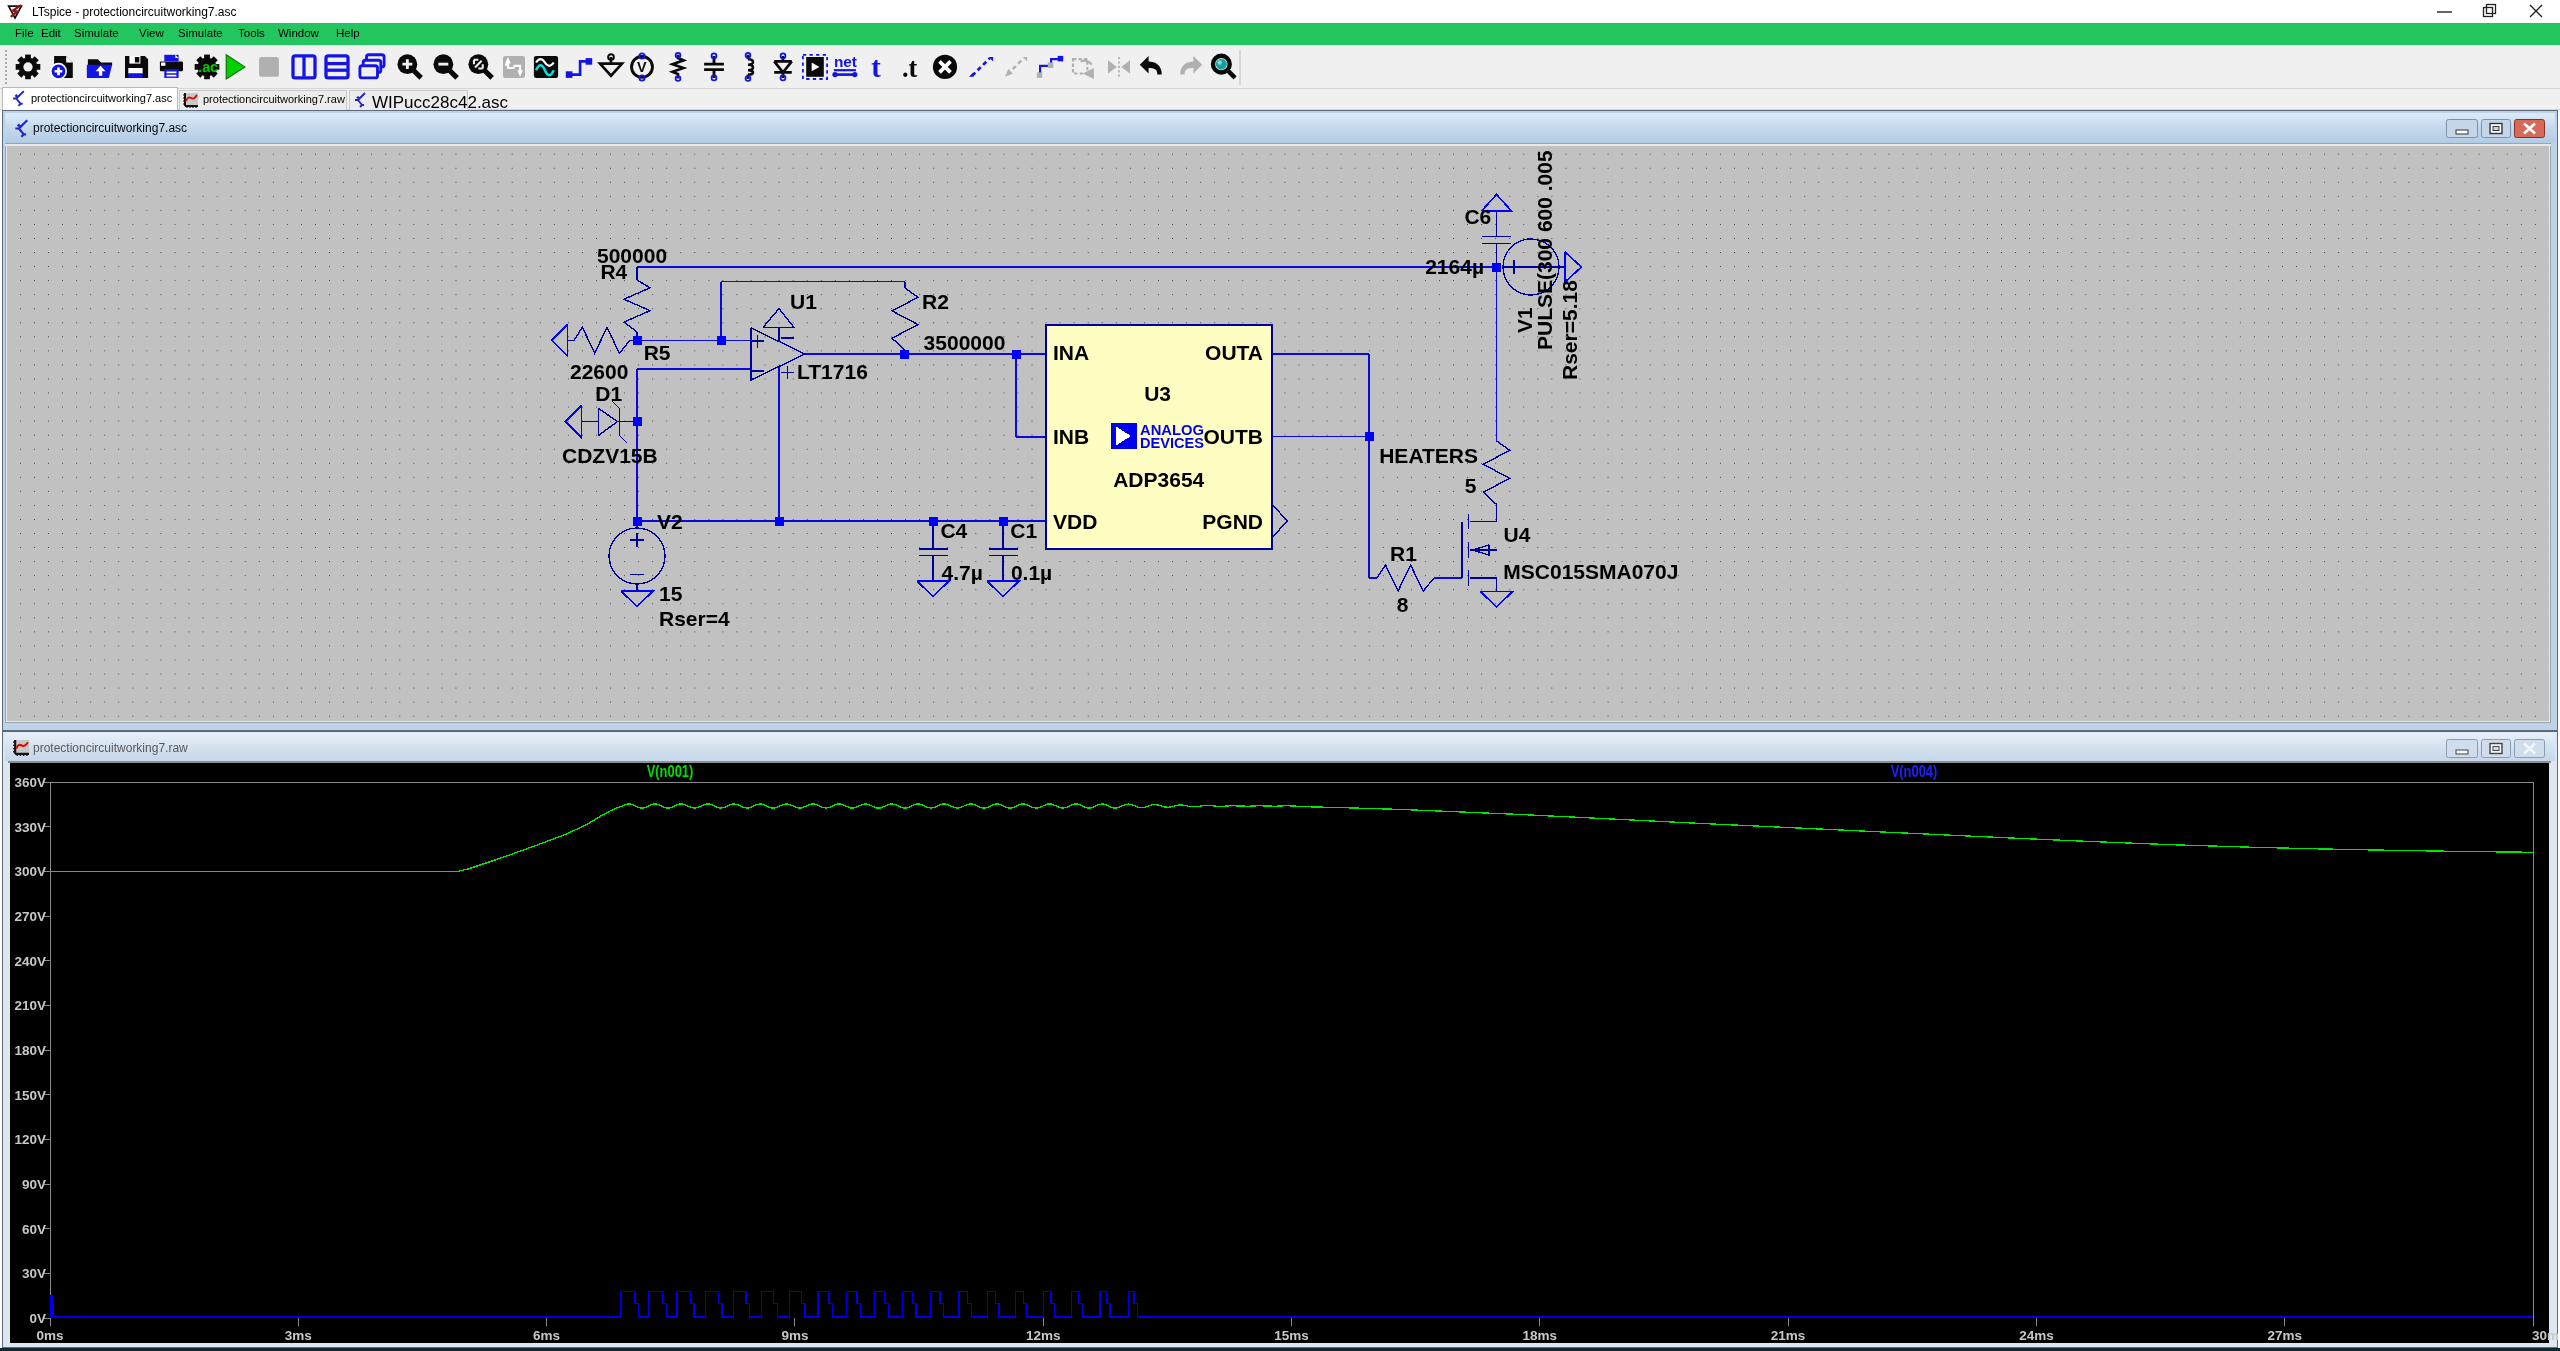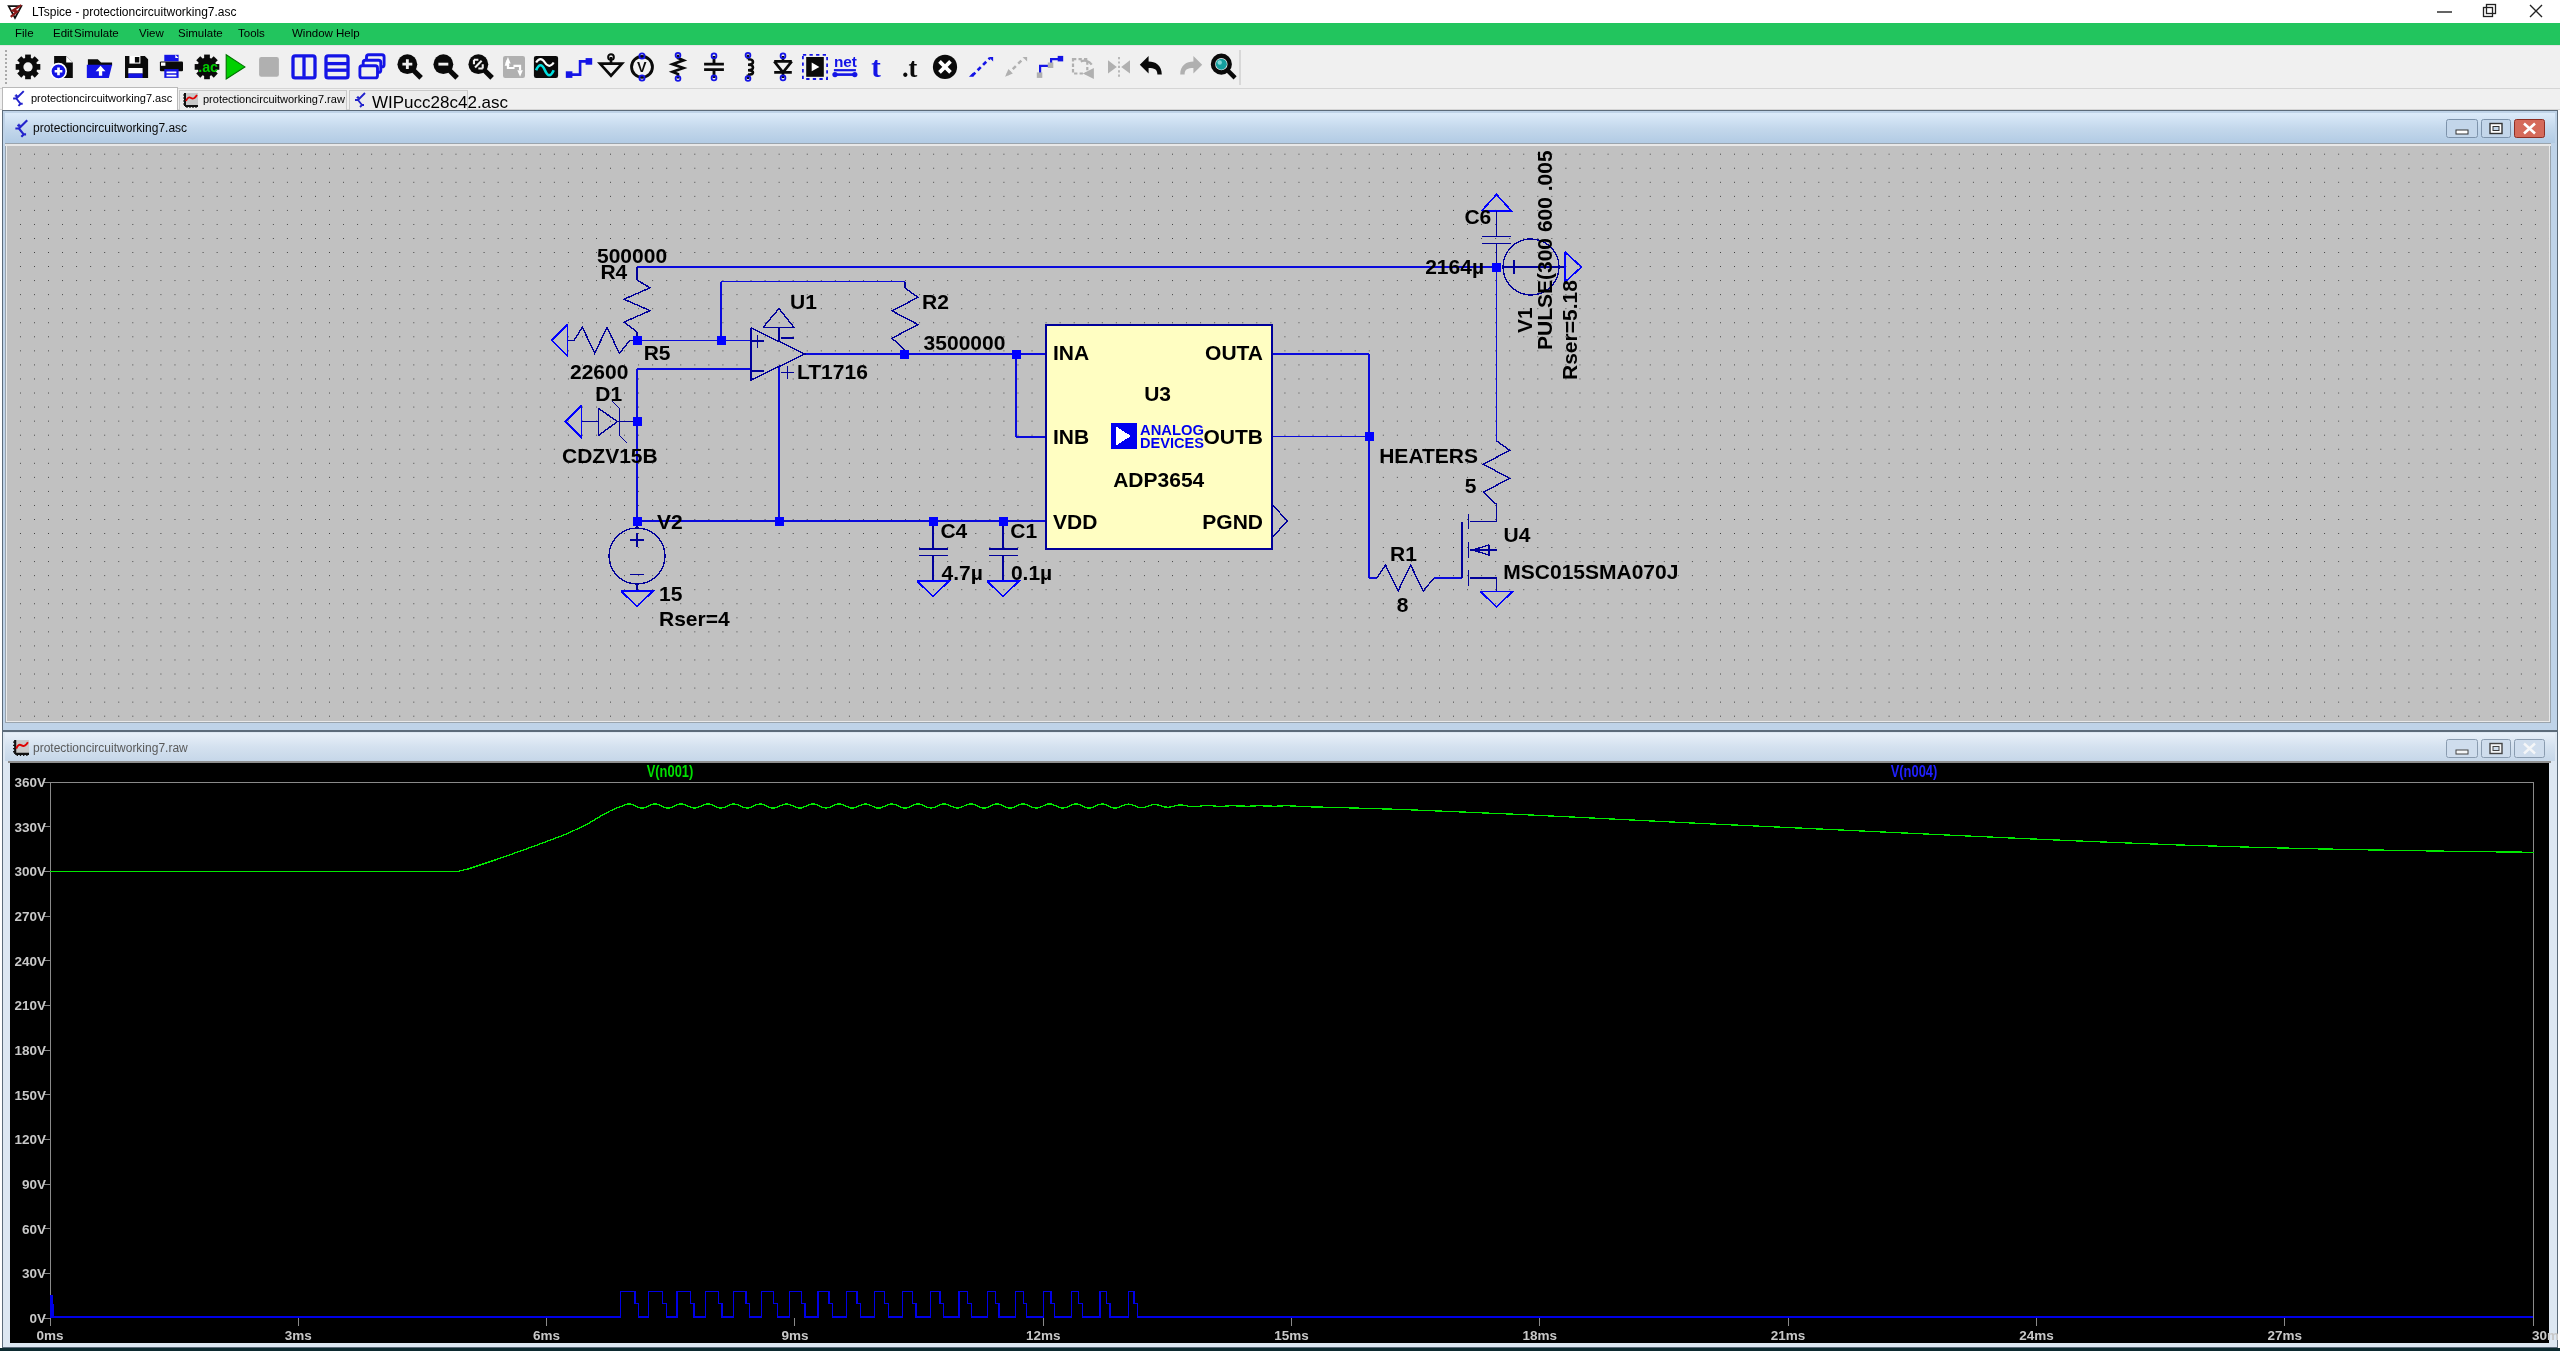--- a/index.html
+++ b/index.html
@@ -16,26 +16,26 @@
 <div class="abs" style="left:32px;top:5px;font-size:12px;color:#000;">LTspice - protectioncircuitworking7.asc</div>
 <svg class="abs" style="left:2424px;top:0" width="136" height="23">
 <line x1="13" y1="12" x2="28" y2="12" stroke="#222" stroke-width="1.4"></line>
 <rect x="59.5" y="7.5" width="9" height="9" fill="none" stroke="#222" stroke-width="1.3"></rect>
 <rect x="62.5" y="4.5" width="9" height="9" fill="none" stroke="#222" stroke-width="1.3"></rect>
 <path d="M106,5 l12,12 M118,5 l-12,12" stroke="#222" stroke-width="1.4"></path>
 </svg>
 
 <div class="abs" style="left:0;top:23px;width:2560px;height:22px;background:#22c55e;font-size:11.5px;color:#000;">
 <span class="abs" style="left:15px;top:4px;">File</span>
-<span class="abs" style="left:53px;top:4px;">Edit</span>
+<span class="abs" style="left:41px;top:4px;">Edit</span>
 <span class="abs" style="left:74px;top:4px;">Simulate</span>
 <span class="abs" style="left:139px;top:4px;">View</span>
 <span class="abs" style="left:178px;top:4px;">Simulate</span>
 <span class="abs" style="left:238px;top:4px;">Tools</span>
-<span class="abs" style="left:292px;top:4px;">Window</span>
+<span class="abs" style="left:278px;top:4px;">Window</span>
 <span class="abs" style="left:336px;top:4px;">Help</span>
 </div>
 <div class="abs" style="left:0;top:45px;width:2560px;height:1px;background:#e3e3e3;"></div>
 
 <div class="abs" style="left:0;top:46px;width:2560px;height:43px;background:#f0f0f0;border-bottom:1px solid #d5d5d5;"></div>
 <div class="abs" style="left:5px;top:50px;width:2px;height:34px;background:repeating-linear-gradient(#aaa 0 2px, #f0f0f0 2px 4px);"></div>
 <svg class="abs" style="left:0;top:46px" width="1260" height="43">
       <g transform="translate(13.7,6.6) scale(1.1)">
         <circle cx="13" cy="13" r="8.6" fill="#0a0a0a"></circle>
         <rect x="19.0" y="10.4" width="5.2" height="5.2" fill="#0a0a0a" transform="rotate(0 21.6 13.0)"></rect>

